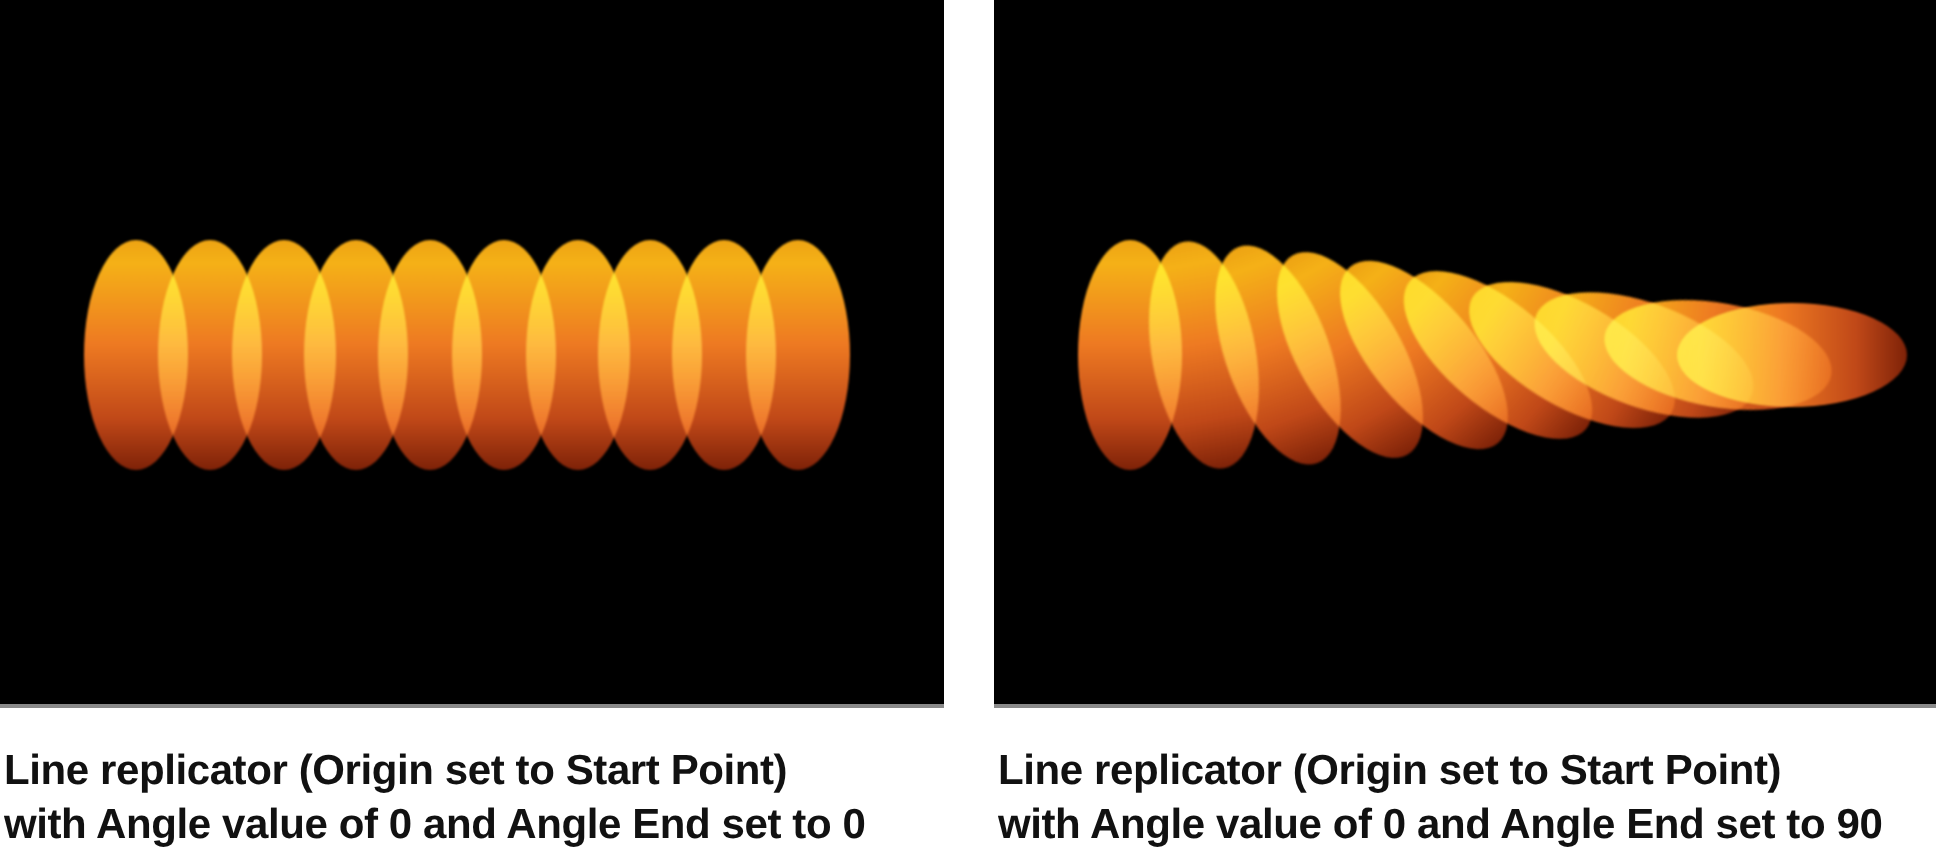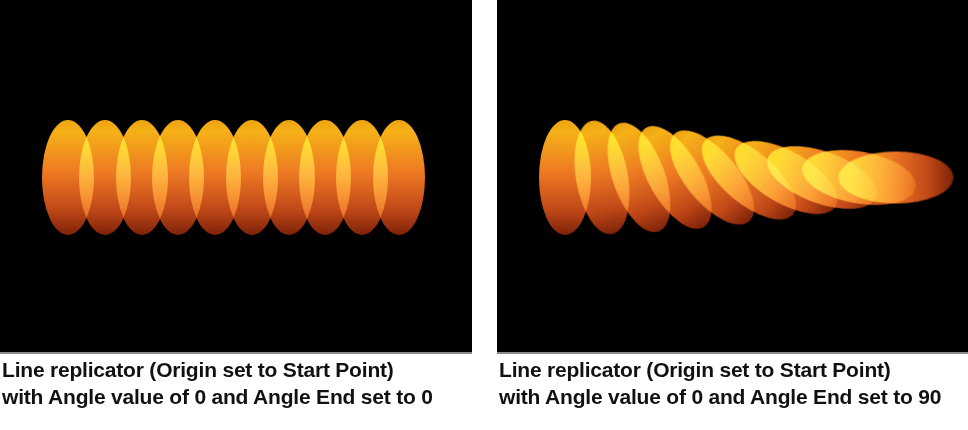--- a/index.html
+++ b/index.html
@@ -29,21 +29,21 @@
   .ellipse {
     position: absolute;
     width: 52px;
     height: 115px;
     border-radius: 50%;
     mix-blend-mode: screen; 
     filter: blur(0.5px);
   }
   .caption {
     position: absolute;
-    top: 356px;
+    top: 372px;
     font-size: 21px;
     font-weight: bold;
     line-height: 27px;
     letter-spacing: -0.2px;
     color: #111111;
     white-space: nowrap;
   }
   .caption-left  { left: 2px; }
   .caption-right { left: 499px; }
 </style>

